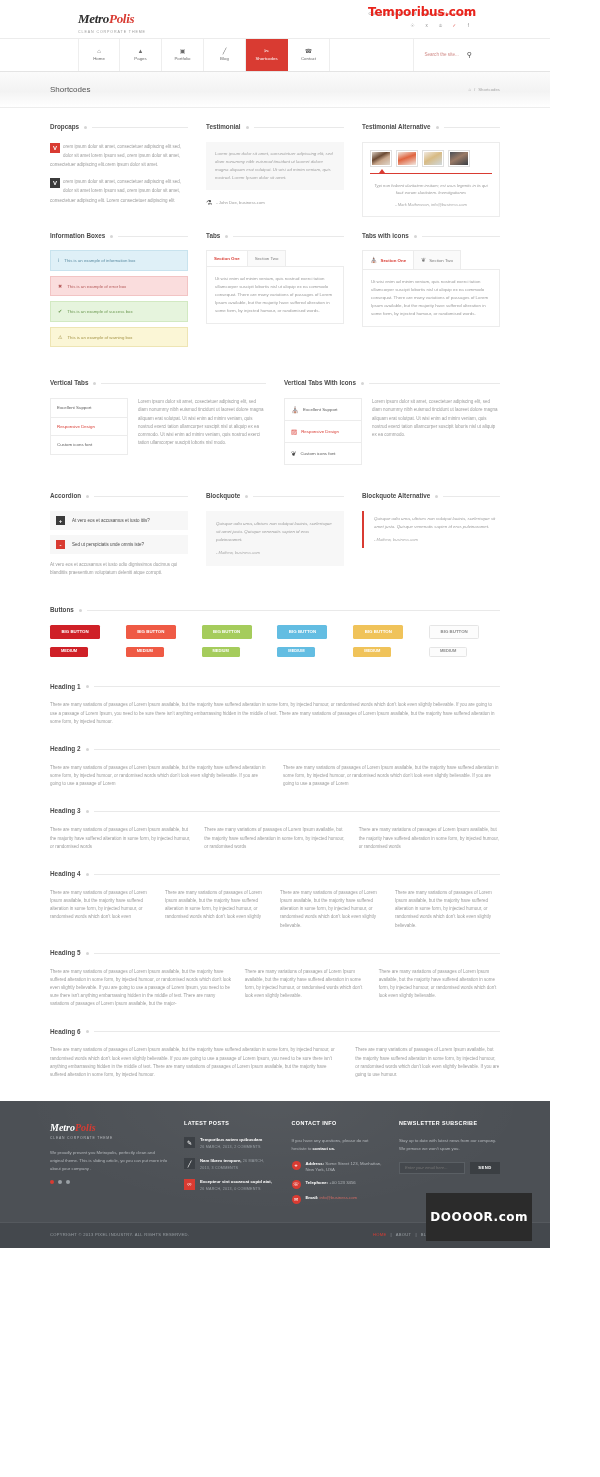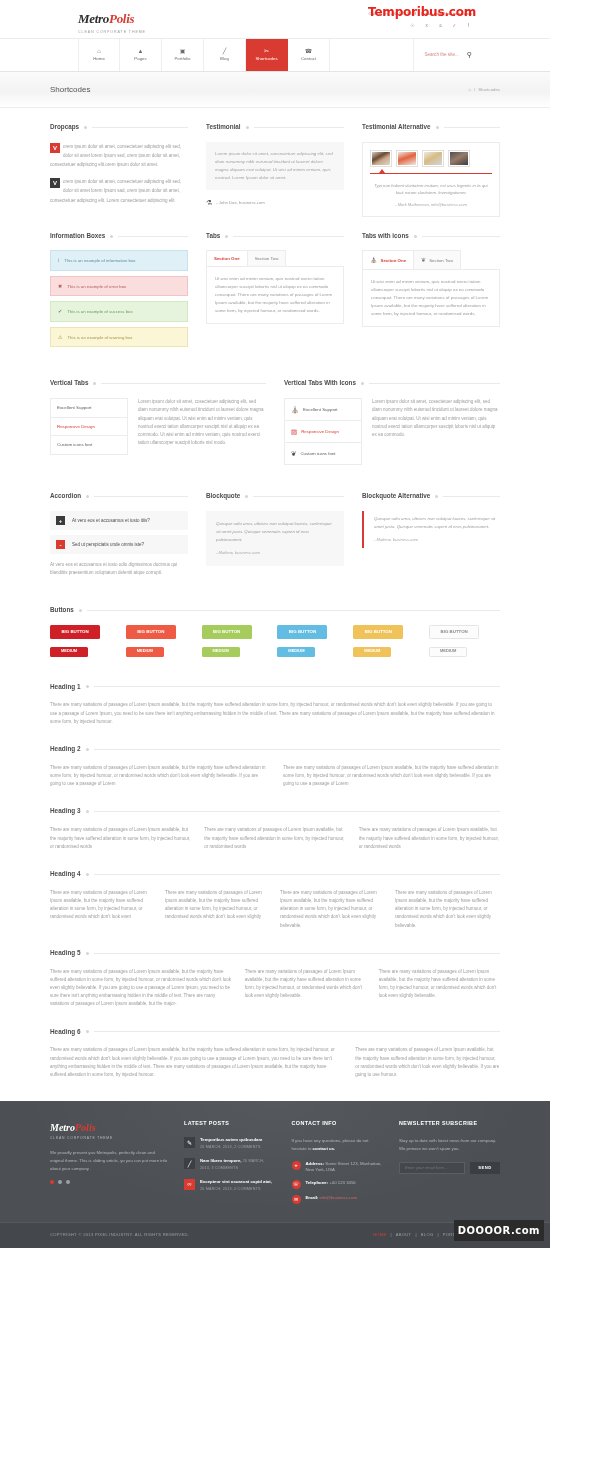--- a/index.html
+++ b/index.html
@@ -179,21 +179,21 @@
   .nlform { display: flex; gap: 5px; margin-top: 9px; }
   .nlinput { flex: 1; height: 12px; background: #44484d; border: 1px solid #5a5f64; color: #9aa0a5; font-size: 4.1px; font-style: italic; padding: 0 5px; font-family: "Liberation Sans", sans-serif; }
   .nlbtn { width: 30px; height: 12px; background: #3b3f43; color: #fff; border: none; font-size: 4.2px; font-weight: bold; letter-spacing: 0.5px; cursor: pointer; font-family: "Liberation Sans", sans-serif; }
 
   .copybar { background: #44484d; border-top: 1px solid #55595e; padding: 9px 0; }
   .copybar .container { display: flex; justify-content: space-between; align-items: center; }
   .copytext { font-size: 4.1px; color: #9aa0a5; letter-spacing: 0.3px; }
   .footnav { font-size: 4.1px; color: #9aa0a5; letter-spacing: 0.3px; display: flex; gap: 4px; }
   .footnav a { color: #9aa0a5; text-decoration: none; }
   .footnav a.active { color: #d93b32; }
-  .wm2 { position: absolute; right: 6px; bottom: 7px; background: #2b2b2b; color: #fff; font-family: "DejaVu Sans", sans-serif; font-weight: bold; font-size: 10px; padding: 2px 4px; letter-spacing: 0.5px; }
+  .wm2 { position: absolute; right: 18px; bottom: 7px; background: #2b2b2b; color: #fff; font-family: "DejaVu Sans", sans-serif; font-weight: bold; font-size: 12px; padding: 14px 4px; letter-spacing: 0.5px; }
 </style>
 </head>
 <body>
 
 <div class="wrap">
 
   <div class="topbar">
     <div class="logo">
       <div class="logo-main"><span class="logo-metro">Metro</span><span class="logo-polis">Polis</span></div>
       <div class="logo-sub">CLEAN CORPORATE THEME</div>

